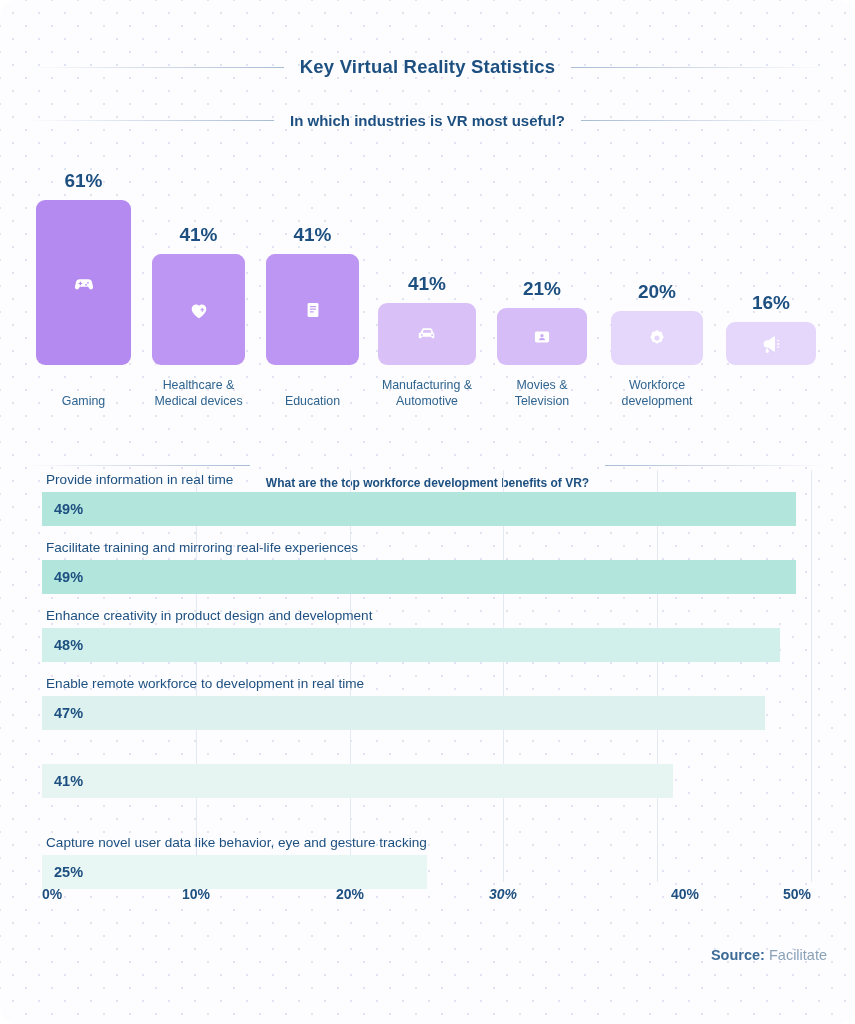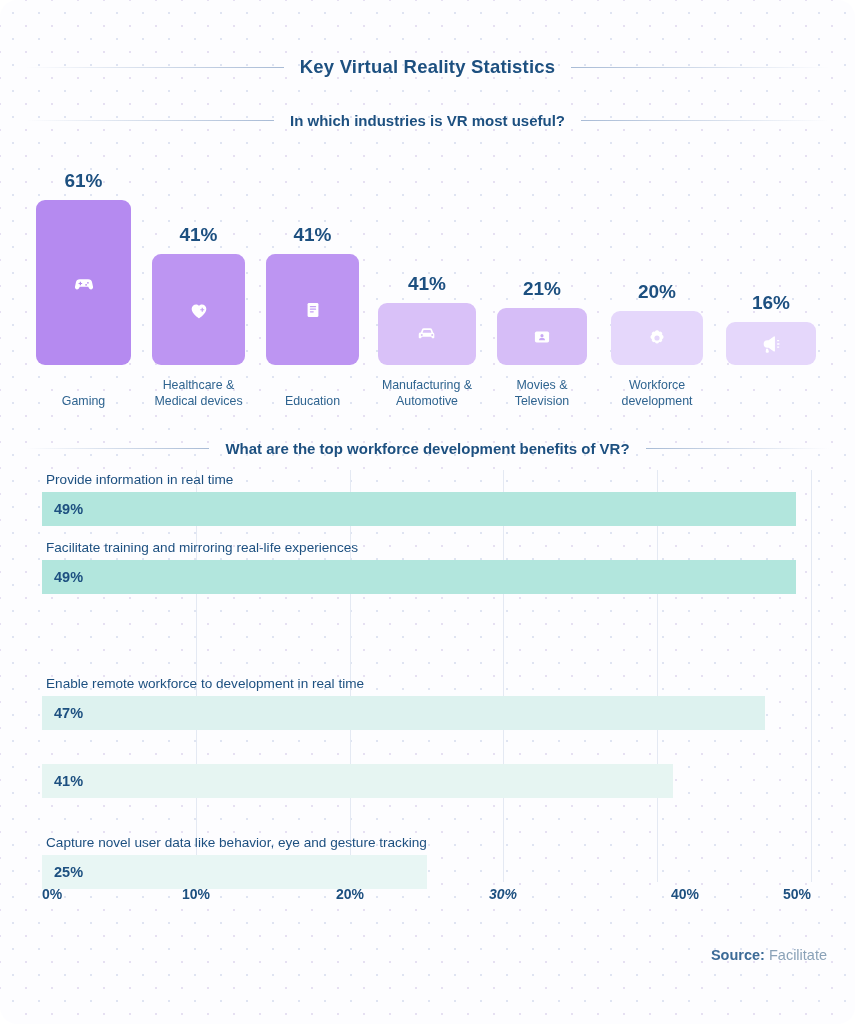--- a/index.html
+++ b/index.html
@@ -34,21 +34,21 @@
     white-space:nowrap;
     padding:0 16px;
   }
   #title-row { position:absolute; left:26px; top:56px; width:803px; }
   #title-row .headtext { font-size:18.5px; letter-spacing:.2px; }
 
   #q1-row { position:absolute; left:26px; top:112px; width:803px; }
   #q1-row .headtext { font-size:15px; }
 
   #q2-row { position:absolute; left:26px; top:440px; width:803px; }
-  #q2-row .headtext { font-size:15px; }
+  #q2-row .headtext { font-size:12px;margin-top:36px; }
 
   
   #vbars { position:absolute; left:0; top:140px; width:855px; height:285px; }
   .vcol { position:absolute; bottom:0; text-align:center; }
   .vval {
     position:absolute; left:0; right:0;
     color:#1d5080; font-size:19px; font-weight:bold;
     white-space:nowrap;
   }
   .vbar {
@@ -218,20 +218,26 @@
           <div class="hbar" style="width: 754px; background: rgb(178, 230, 221);">
             <span class="hval">49%</span>
           </div>
         </div>
         <div class="hrow" style="top: 68px; height: 68px;">
           <div class="hlabel">Facilitate training and mirroring real-life experiences</div>
           <div class="hbar" style="width: 754px; background: rgb(178, 230, 221);">
             <span class="hval">49%</span>
           </div>
         </div>
+        <div class="hrow" style="top: 136px; height: 68px;">
+          <div class="hlabel">Enhance creativity in product design and development</div>
+          <div class="hbar" style="width: 738px; background: rgb(210, 240, 235);">
+            <span class="hval">48%</span>
+          </div>
+        </div>
         <div class="hrow" style="top: 204px; height: 68px;">
           <div class="hlabel">Enable remote workforce to development in real time</div>
           <div class="hbar" style="width: 723px; background: rgb(221, 242, 239);">
             <span class="hval">47%</span>
           </div>
         </div>
         <div class="hrow" style="top: 272px; height: 68px;">
           <div class="hbar" style="width: 631px; background: rgb(230, 245, 242);">
             <span class="hval">41%</span>
           </div>

